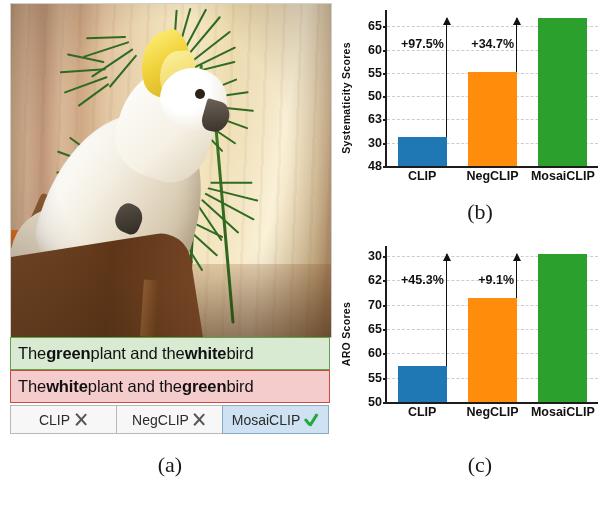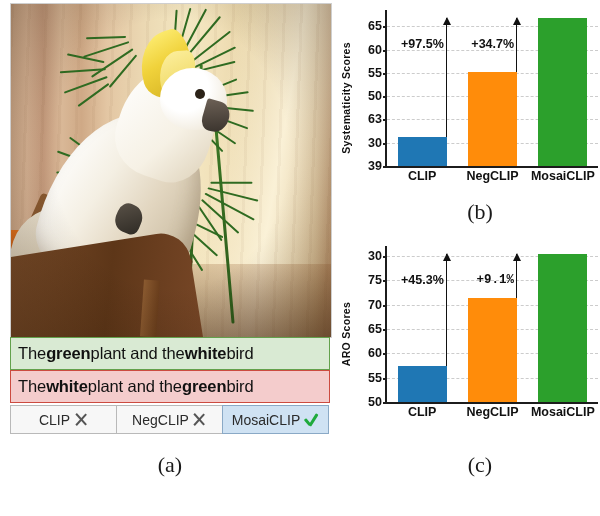--- a/index.html
+++ b/index.html
@@ -363,21 +363,21 @@
 
     <div class="subcap" id="cap-a">(a)</div>
   </div>
 
   <div class="chart" id="chart-b">
     <div class="ylabel">
         <span>Systematicity Scores</span>
       </div>
     <div class="plot">
         <div class="ytickmark" style="top: 156px;"></div>
-        <div class="ytick" style="top: 156px;">39</div>
+        <div class="ytick" style="top: 156px;">48</div>
         <div class="gridline" style="top: 132.716px;"></div>
         <div class="ytickmark" style="top: 132.716px;"></div>
         <div class="ytick" style="top: 132.716px;">30</div>
         <div class="gridline" style="top: 109.433px;"></div>
         <div class="ytickmark" style="top: 109.433px;"></div>
         <div class="ytick" style="top: 109.433px;">63</div>
         <div class="gridline" style="top: 86.1493px;"></div>
         <div class="ytickmark" style="top: 86.1493px;"></div>
         <div class="ytick" style="top: 86.1493px;">50</div>
         <div class="gridline" style="top: 62.8657px;"></div>
@@ -417,31 +417,31 @@
         <div class="ytickmark" style="top: 107.25px;"></div>
         <div class="ytick" style="top: 107.25px;">60</div>
         <div class="gridline" style="top: 82.875px;"></div>
         <div class="ytickmark" style="top: 82.875px;"></div>
         <div class="ytick" style="top: 82.875px;">65</div>
         <div class="gridline" style="top: 58.5px;"></div>
         <div class="ytickmark" style="top: 58.5px;"></div>
         <div class="ytick" style="top: 58.5px;">70</div>
         <div class="gridline" style="top: 34.125px;"></div>
         <div class="ytickmark" style="top: 34.125px;"></div>
-        <div class="ytick" style="top: 34.125px;">75</div>
+        <div class="ytick" style="top: 34.125px;">62</div>
         <div class="gridline" style="top: 9.75px;"></div>
         <div class="ytickmark" style="top: 9.75px;"></div>
         <div class="ytick" style="top: 9.75px;">30</div>
         <div class="bar" style="left: 10.55px; width: 49.2333px; height: 36.075px; background: rgb(31, 119, 180);"></div>
         <div class="xtick" style="left: 35.1667px;">CLIP</div>
         <div class="bar" style="left: 80.8833px; width: 49.2333px; height: 104.325px; background: rgb(255, 140, 10);"></div>
         <div class="xtick" style="left: 105.5px;">NegCLIP</div>
         <div class="bar" style="left: 151.217px; width: 49.2333px; height: 147.712px; background: rgb(44, 160, 44);"></div>
         <div class="xtick" style="left: 175.833px;">MosaiCLIP</div>
         <div class="arrow" style="left: 58.7833px; top: 8.2875px; height: 111.638px;"></div>
         <div class="gainlabel" style="left: 59.7833px; top: 34.2875px;">+45.3%</div>
         <div class="arrow" style="left: 129.117px; top: 8.2875px; height: 43.3875px;"></div>
-        <div class="gainlabel" style="left: 130.117px; top: 34.2875px; font-family: Liberation Mono, monospace;">+9.1%</div>
+        <div class="gainlabel" style="left: 130.117px; top: 34.2875px;">+9.1%</div>
       </div>
   </div>
   <div class="subcap" id="cap-c">(c)</div>
 
 </div>
 
 </body></html>

